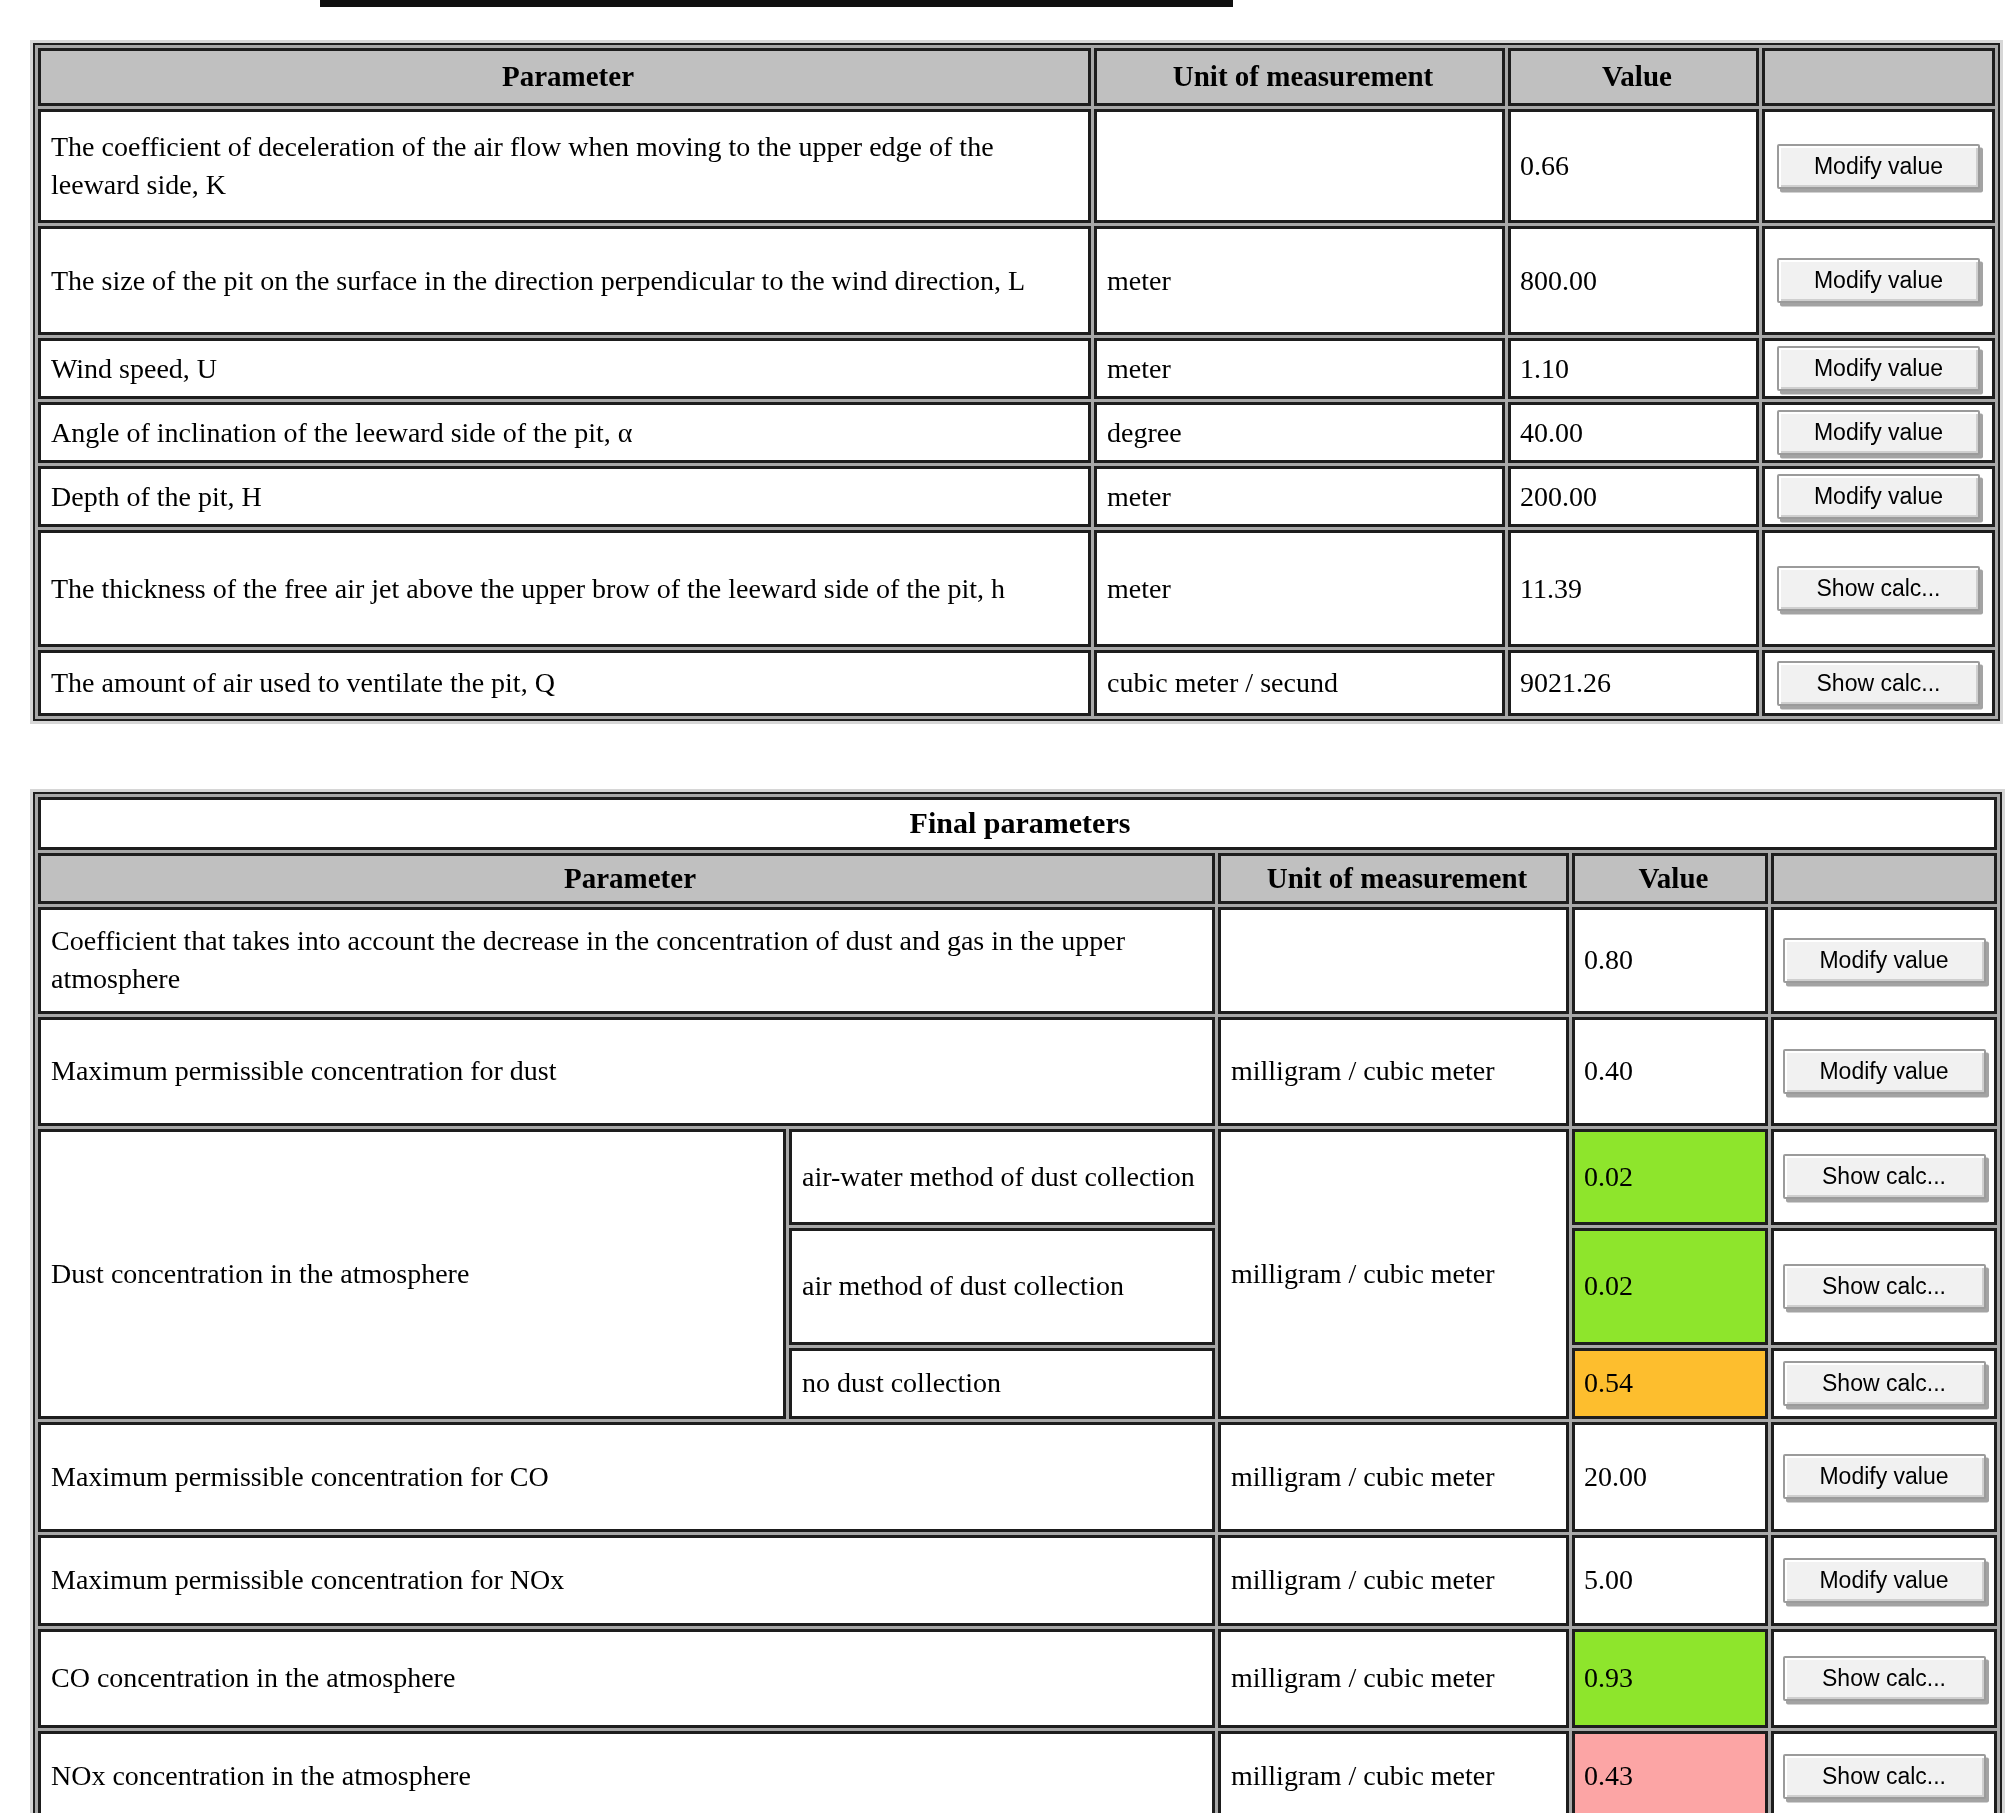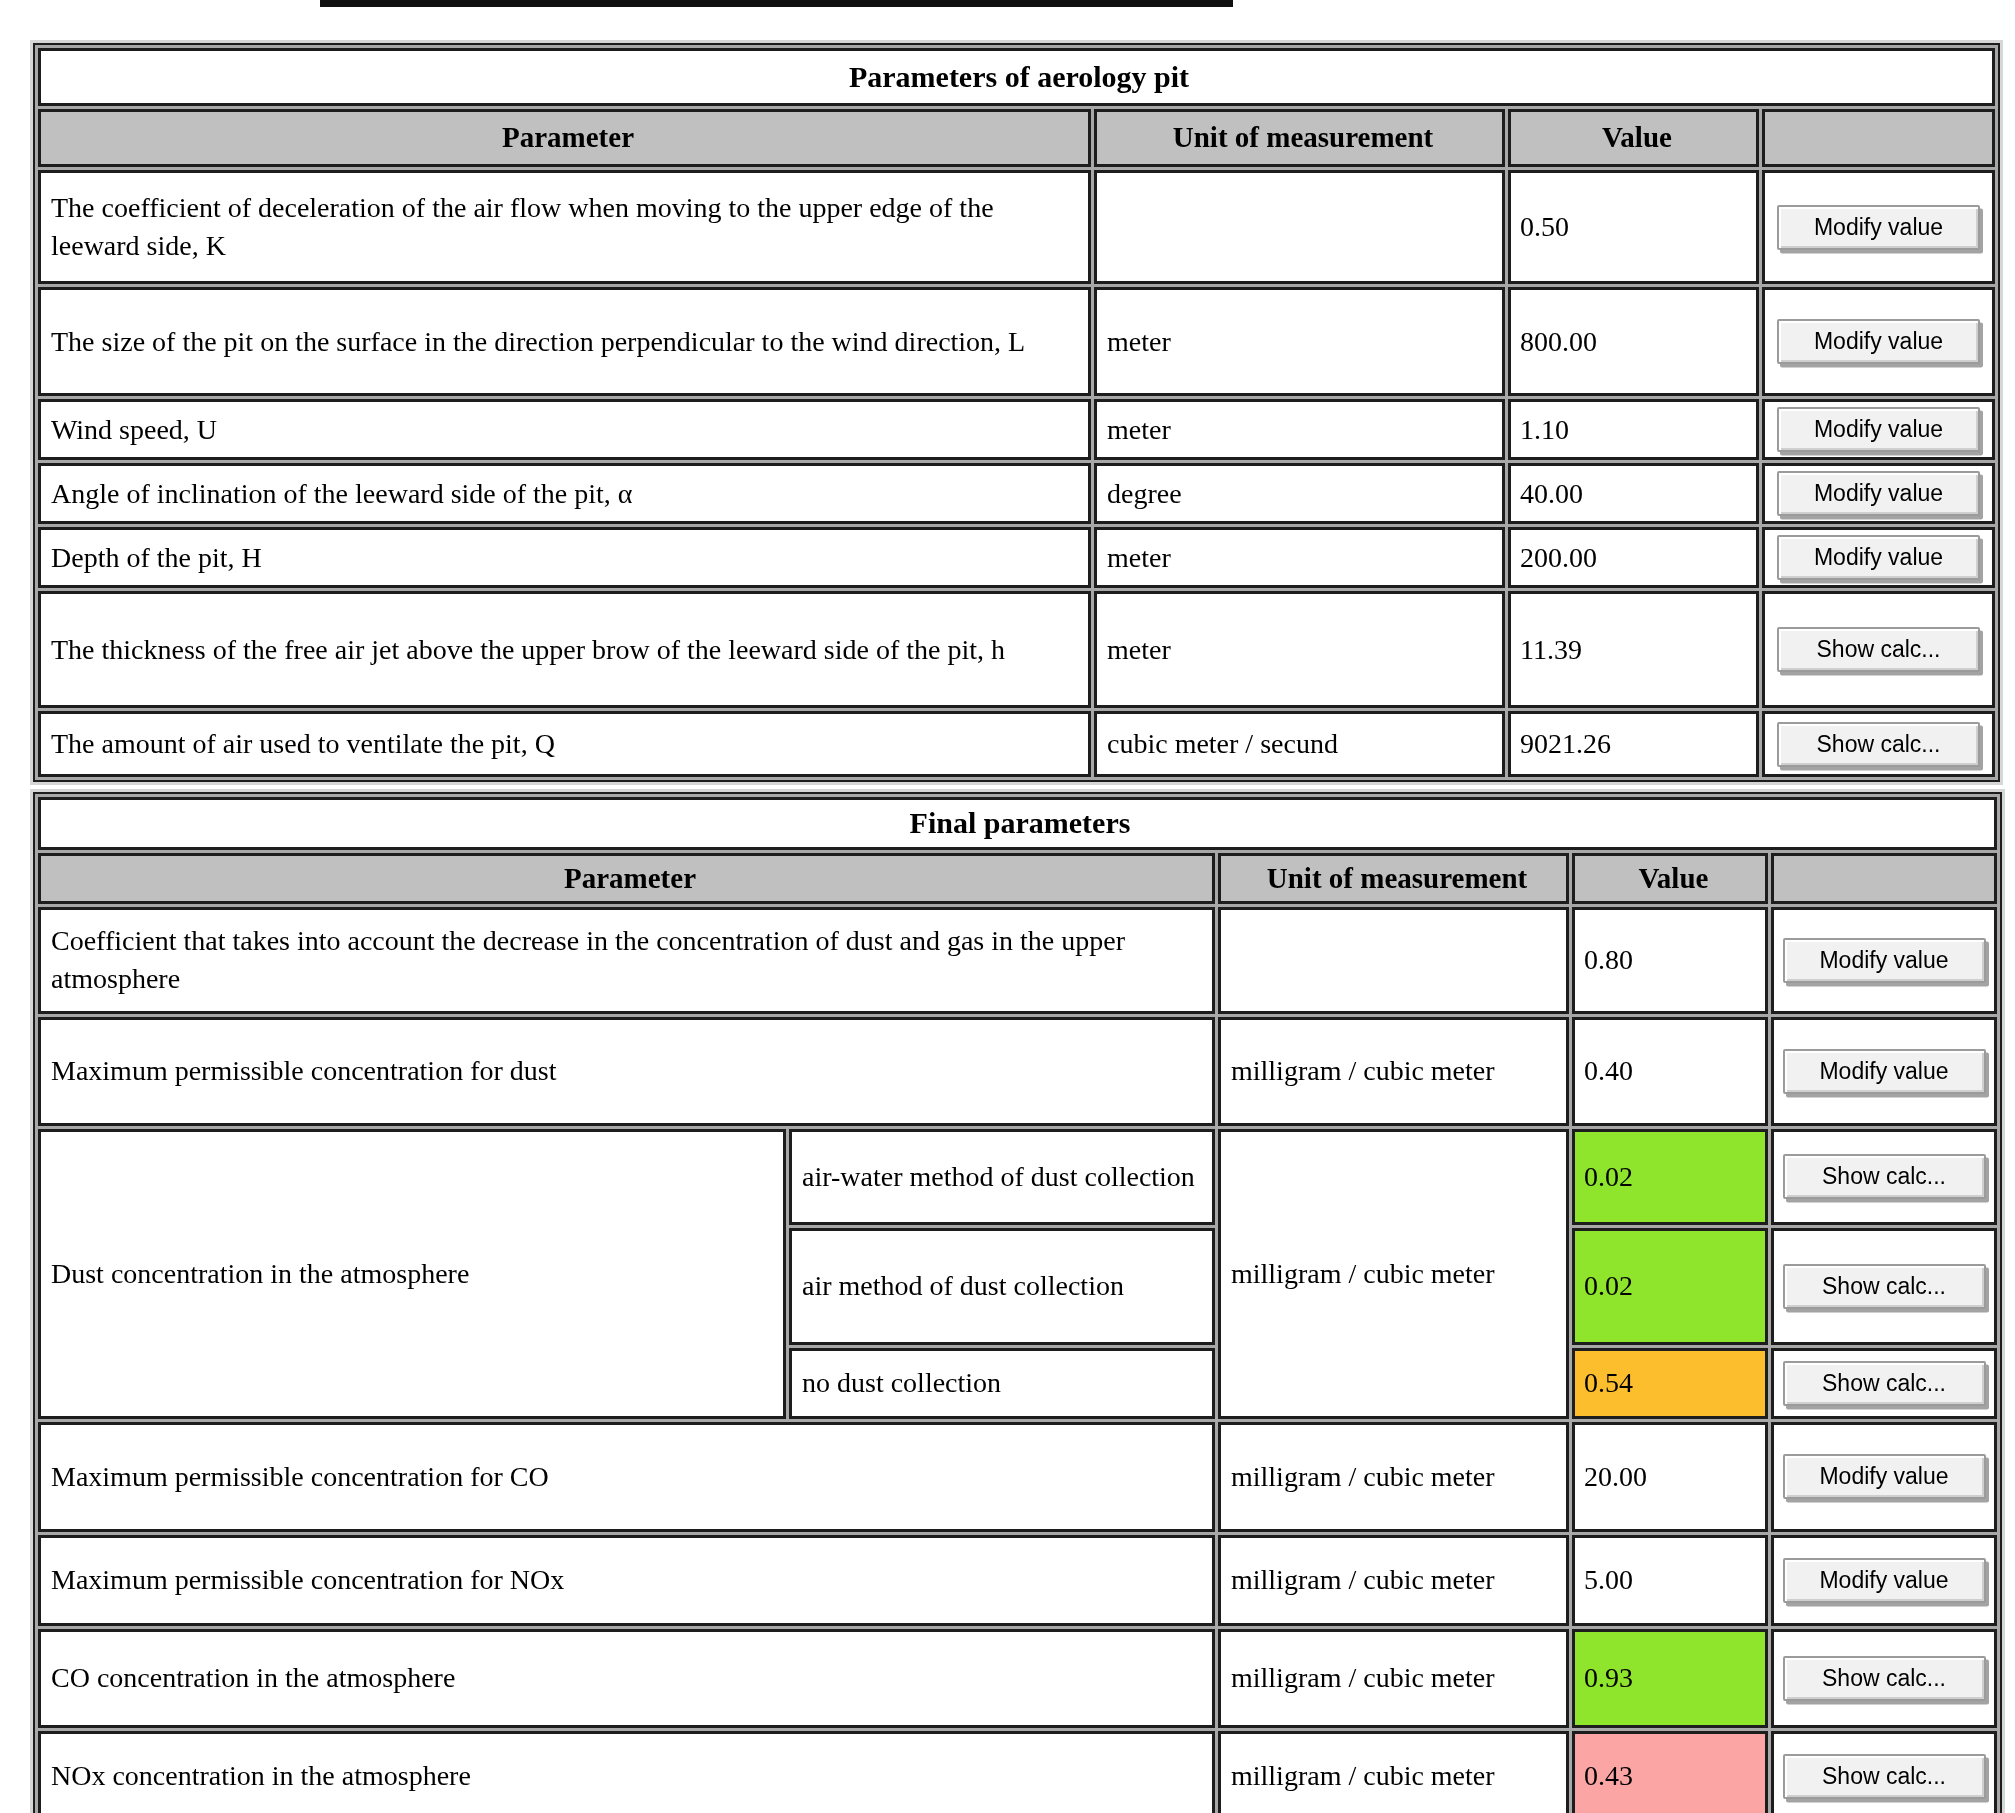--- a/index.html
+++ b/index.html
@@ -65,33 +65,30 @@
 <div class="top-bar"></div>
 
 <table class="datatable t1">
   <colgroup>
     <col style="width:1053px">
       <col style="width:411px">
       <col style="width:251px">
       <col style="width:233px">
   </colgroup>
   <tbody>
-      <tr style="height:58px">
-    <td class="title-cell" colspan="4">Parameters of aerology pit</td>
-  </tr>
   <tr style="height:58px">
     <th>Parameter</th>
     <th>Unit of measurement</th>
     <th>Value</th>
     <th></th>
   </tr>
   <tr style="height:114px">
     <td class="param-cell">The coefficient of deceleration of the air flow when moving to the upper edge of the leeward side, K</td>
     <td class="unit-cell"></td>
-    <td class="value-cell">0.50</td>
+    <td class="value-cell">0.66</td>
     <td class="action-cell"><button class="btn">Modify value</button></td>
   </tr>
   <tr style="height:109px">
     <td class="param-cell">The size of the pit on the surface in the direction perpendicular to the wind direction, L</td>
     <td class="unit-cell">meter</td>
     <td class="value-cell">800.00</td>
     <td class="action-cell"><button class="btn">Modify value</button></td>
   </tr>
   <tr style="height:61px">
     <td class="param-cell">Wind speed, U</td>

